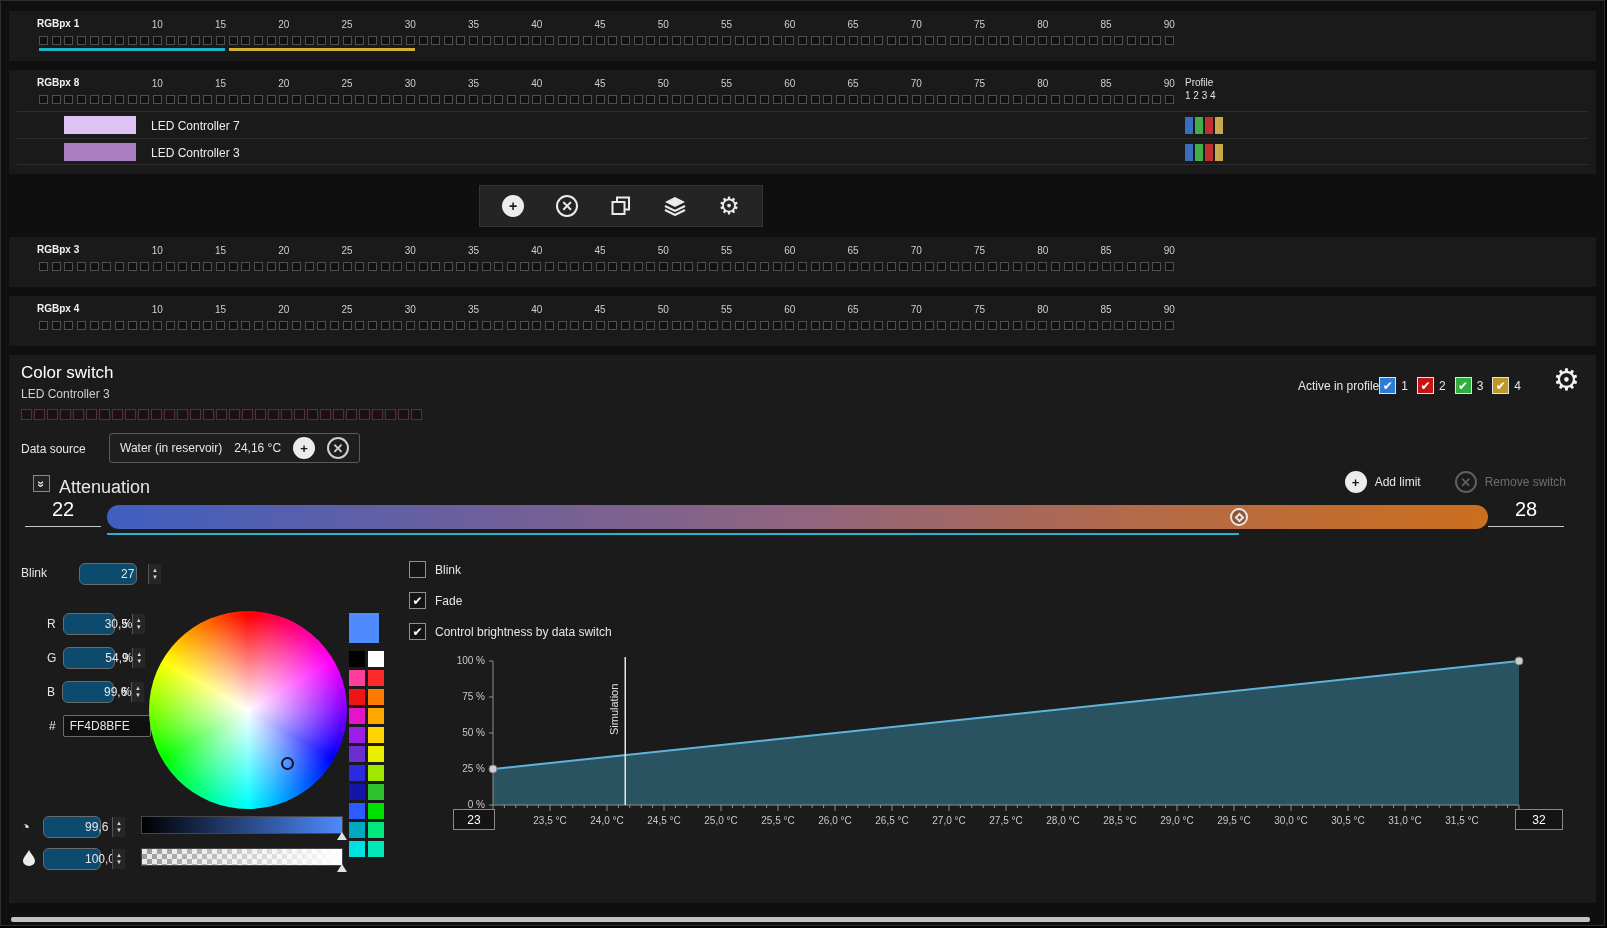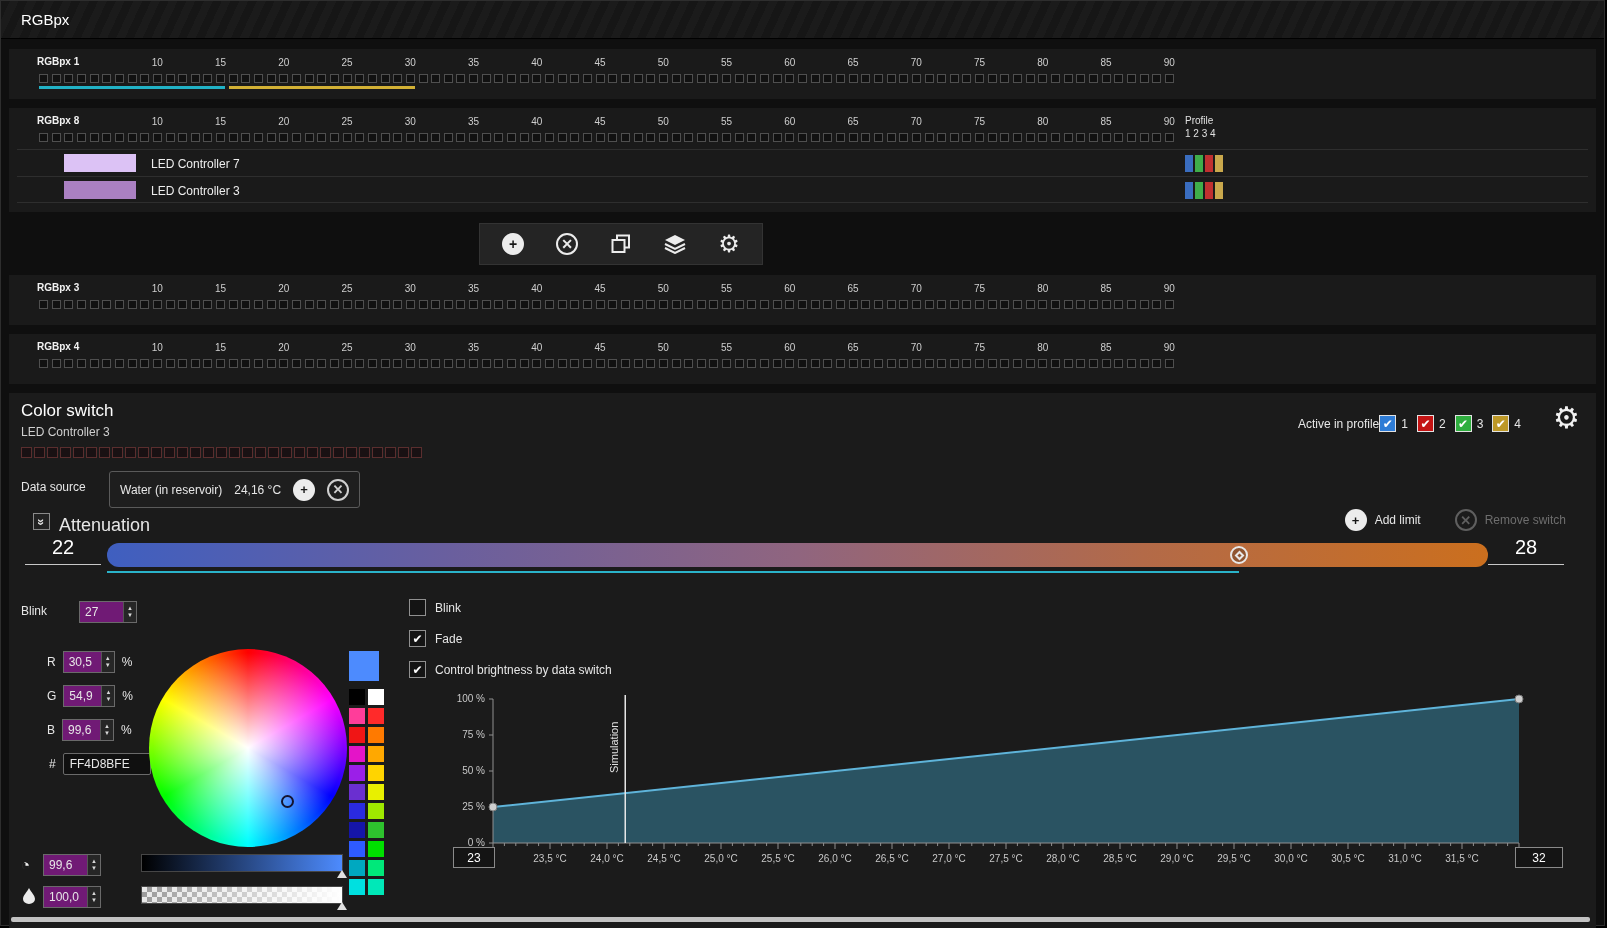--- a/index.html
+++ b/index.html
@@ -45,21 +45,21 @@
   .cs-preview { position: absolute; left: 12px; top: 54px; display: flex; gap: 2px; }
   .preview-sq { width: 11px; height: 11px; border: 1px solid #5a2e2e; background: #191113; }
   .cs-active { position: absolute; right: 66px; top: 22px; display: flex; align-items: center; font-size: 12px; }
   .cs-active .lbl { color: #e6e6e6; }
   .pcb { width: 17px; height: 17px; border: 1px solid #e2e2e2; display: flex; align-items: center;
     justify-content: center; font-size: 12px; color: #fff; }
   .pnum { font-size: 12px; margin: 0 9px 0 5px; }
   .cs-gear { position: absolute; right: 16px; top: 10px; font-size: 30px; color: #f2f2f2; line-height: 1; cursor: pointer; }
 
   .cs-ds-label { position: absolute; left: 12px; top: 87px; font-size: 12px; }
-  .cs-ds-box { position: absolute; left: 100px; top: 78px; height: 37px; display: flex; align-items: center;
+  .cs-ds-box { position: absolute; left: 100px; top: 78px; height: 30px; display: flex; align-items: center;
     gap: 12px; padding: 0 10px; border: 1px solid #5a5a5a; border-radius: 3px; background: #1e1e1e; font-size: 12px; }
   .mini-circle { width: 22px; height: 22px; border-radius: 50%; display: flex; align-items: center;
     justify-content: center; font-size: 13px; font-weight: bold; cursor: pointer; }
   .mini-circle.solid { background: #ececec; color: #161616; }
   .mini-circle.line { border: 2px solid #cfcfcf; color: #cfcfcf; }
   .mini-circle.dis { border: 2px solid #5f5f5f; color: #5f5f5f; }
 
   .cs-atten-btn { position: absolute; left: 24px; top: 120px; width: 17px; height: 17px; border: 1px solid #8a8a8a;
     background: #222; color: #ddd; display: flex; align-items: center; justify-content: center; cursor: pointer; }
   .cs-atten-btn span { transform: rotate(90deg); font-size: 12px; font-weight: bold; line-height: 1; }
@@ -71,21 +71,21 @@
   .range-val { position: absolute; top: 143px; width: 76px; text-align: center; font-size: 20px; color: #fff;
     padding-bottom: 5px; border-bottom: 1px solid #c8c8c8; }
   .range-bar { position: absolute; left: 98px; right: 108px; top: 150px; height: 24px; border-radius: 12px; }
   .range-handle { position: absolute; top: 3px; width: 18px; height: 18px; border: 2px solid #e8e8e8; border-radius: 50%;
     display: flex; align-items: center; justify-content: center; background: rgba(20,20,20,.25); cursor: pointer; }
   .range-handle .dia { width: 7px; height: 7px; border: 2px solid #e8e8e8; transform: rotate(45deg); }
   .range-line { position: absolute; left: 98px; top: 178px; height: 2px; background: #2ab3c9; }
 
   .cs-limit-label { position: absolute; left: 12px; top: 211px; font-size: 12px; }
   .spinner { display: inline-flex; align-items: stretch; height: 22px; border: 1px solid #6a6a6a;
-    background: #701a75; border-radius: 0; }
+    background: #0c4a6e; border-radius: 6px; padding-left: 36px; }
   .spin-val { display: flex; align-items: center; padding: 0 5px; font-size: 12px; min-width: 32px; }
   .spin-arrows { display: flex; flex-direction: column; justify-content: center; padding: 0 3px;
     border-left: 1px solid #555; background: #262626; color: #d8d8d8; font-size: 6px; line-height: 7px; cursor: pointer; }
   .abs { position: absolute; }
 
   .ctl-row { position: absolute; display: flex; align-items: center; gap: 7px; font-size: 12px; }
   .hex-field { border: 1px solid #6a6a6a; background: #101010; border-radius: 2px; padding: 3px 6px;
     font-size: 12px; width: 88px; height: 22px; display: flex; align-items: center; }
 
   .wheel { position: absolute; left: 140px; top: 256px; width: 198px; height: 198px; border-radius: 50%;
@@ -112,23 +112,20 @@
   .chart-input { position: absolute; height: 21px; border: 1px solid #8a8a8a; background: #141414; color: #fff;
     font-size: 12px; display: flex; align-items: center; justify-content: center; }
 
   .bottom-scrollbar { position: absolute; bottom: 3px; left: 10px; width: calc(100% - 24px); height: 5px;
     background: #c2c2c2; border-radius: 2px; }
 </style>
 </head>
 <body>
 
 <div class="window">
-  <div class="titlebar">
-    <span>RGBpx</span>
-  </div>
 
   <div class="content">
     <div id="strips-top">
         <div class="strip">
           <div class="strip-header">
             <span class="strip-name">RGBpx 1</span>
             <span class="tick" style="left: 148.35px;">10</span>
             <span class="tick" style="left: 211.6px;">15</span>
             <span class="tick" style="left: 274.85px;">20</span>
             <span class="tick" style="left: 338.1px;">25</span>

